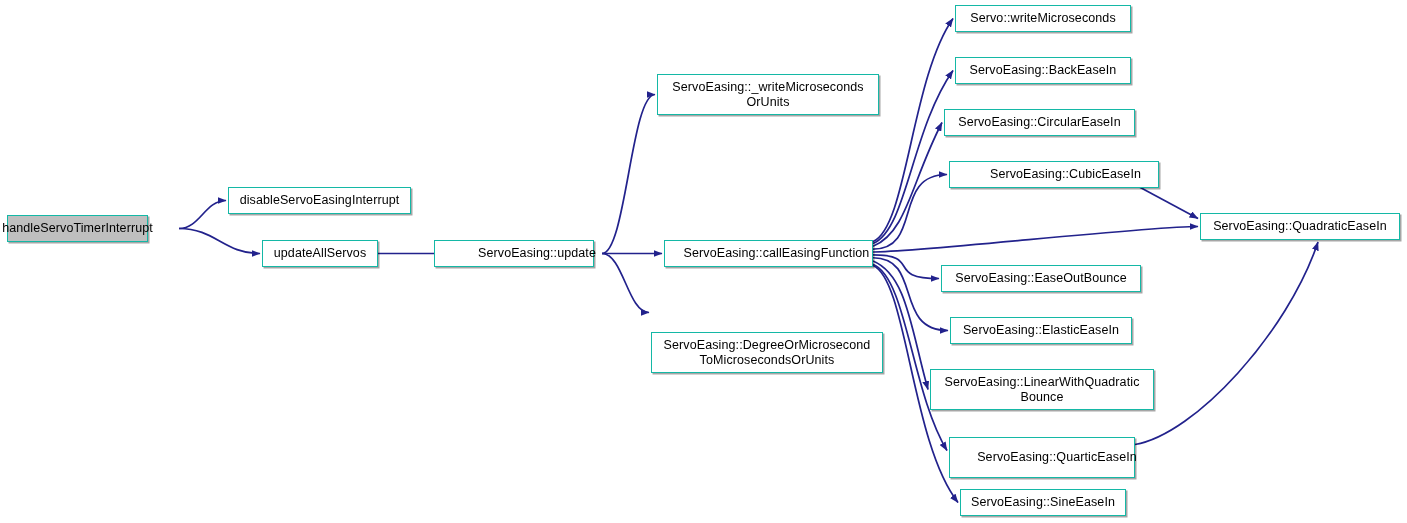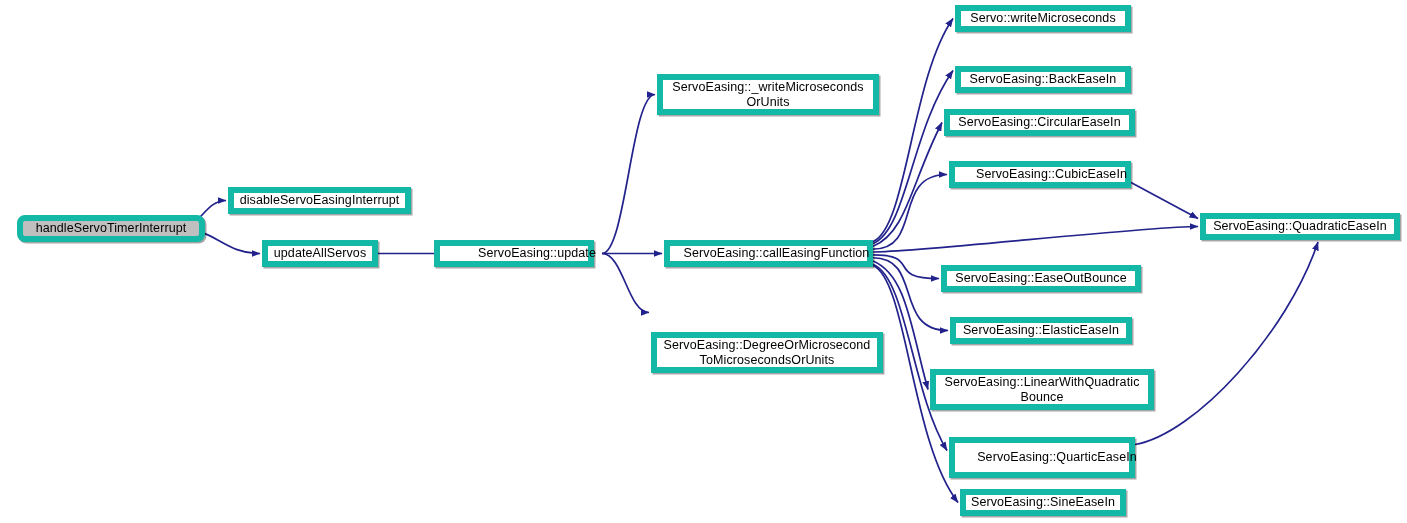--- a/index.html
+++ b/index.html
@@ -22,21 +22,21 @@
     left: 0;
     top: 0;
     width: 1407px;
     height: 523px;
     pointer-events: none;
   }
   .node {
     position: absolute;
     box-sizing: border-box;
     background: #ffffff;
-    border: 6px solid #14b8a6;
+    border: 1px solid #14b8a6;
     color: #000000;
     font-size: 12.5px;
     line-height: 15px;
     text-align: center;
     display: flex;
     align-items: center;
     justify-content: center;
     letter-spacing: 0.1px;
     white-space: pre-line;
     box-shadow: 1.5px 1.5px 0 rgba(0,0,0,0.35);
@@ -78,33 +78,33 @@
         <path d="M 873 257.735 C 923 257.735, 893 330.5, 948 330.5" marker-end="url(#arrowhead)"></path>
         <path d="M 873 260.98 C 907 274.98, 911 329.5, 928 389.5" marker-end="url(#arrowhead)"></path>
         <path d="M 873 264.335 C 907 278.335, 911 390.5, 947 450.5" marker-end="url(#arrowhead)"></path>
         <path d="M 873 265.5 C 907 279.5, 911 442.5, 958 502.5" marker-end="url(#arrowhead)"></path>
         <path d="M 1131 182.5 L 1198 218.5" marker-end="url(#arrowhead)"></path>
         <path d="M 1135 444.5 C 1195 434.5, 1288 332, 1318 242" marker-end="url(#arrowhead)"></path>
       </g>
   </svg>
 
   <div id="node-layer">
-      <div class="node highlight" style="left: 17px; top: 215px; width: 188px; height: 27px; border-radius: 8px;"><span>handleServoTimerInterrupt</span></div>
+      <div class="node highlight" style="left: 7px; top: 215px; width: 141px; height: 27px;"><span>handleServoTimerInterrupt</span></div>
       <div class="node" style="left: 228px; top: 187px; width: 183px; height: 27px;"><span>disableServoEasingInterrupt</span></div>
       <div class="node" style="left: 262px; top: 240px; width: 116px; height: 27px;"><span>updateAllServos</span></div>
       <div class="node" style="left: 434px; top: 240px; width: 160px; height: 27px; padding-left: 46px;"><span>ServoEasing::update</span></div>
       <div class="node" style="left: 657px; top: 74px; width: 222px; height: 41px;"><span>ServoEasing::_writeMicroseconds
 OrUnits</span></div>
       <div class="node" style="left: 664px; top: 240px; width: 209px; height: 27px; padding-left: 16px;"><span>ServoEasing::callEasingFunction</span></div>
       <div class="node" style="left: 651px; top: 292px; width: 232px; height: 41px; margin-top: 40px;"><span>ServoEasing::DegreeOrMicrosecond
 ToMicrosecondsOrUnits</span></div>
       <div class="node" style="left: 955px; top: 5px; width: 176px; height: 27px;"><span>Servo::writeMicroseconds</span></div>
-      <div class="node" style="left: 955px; top: 57px; width: 176px; height: 27px; margin-top: 9px;"><span>ServoEasing::BackEaseIn</span></div>
+      <div class="node" style="left: 955px; top: 57px; width: 176px; height: 27px;"><span>ServoEasing::BackEaseIn</span></div>
       <div class="node" style="left: 944px; top: 109px; width: 191px; height: 27px;"><span>ServoEasing::CircularEaseIn</span></div>
-      <div class="node" style="left: 949px; top: 161px; width: 182px; height: 27px; padding-left: 23px;"><span>ServoEasing::CubicEaseIn</span></div>
+      <div class="node" style="left: 949px; top: 161px; width: 210px; height: 27px; padding-left: 23px;"><span>ServoEasing::CubicEaseIn</span></div>
       <div class="node" style="left: 1200px; top: 213px; width: 200px; height: 27px;"><span>ServoEasing::QuadraticEaseIn</span></div>
       <div class="node" style="left: 941px; top: 265px; width: 200px; height: 27px;"><span>ServoEasing::EaseOutBounce</span></div>
       <div class="node" style="left: 950px; top: 317px; width: 182px; height: 27px;"><span>ServoEasing::ElasticEaseIn</span></div>
       <div class="node" style="left: 930px; top: 369px; width: 224px; height: 41px;"><span>ServoEasing::LinearWithQuadratic
 Bounce</span></div>
       <div class="node" style="left: 949px; top: 437px; width: 186px; height: 41px; padding-left: 30px;"><span>ServoEasing::QuarticEaseIn</span></div>
       <div class="node" style="left: 960px; top: 489px; width: 166px; height: 27px;"><span>ServoEasing::SineEaseIn</span></div>
     </div>
 </div>
 

